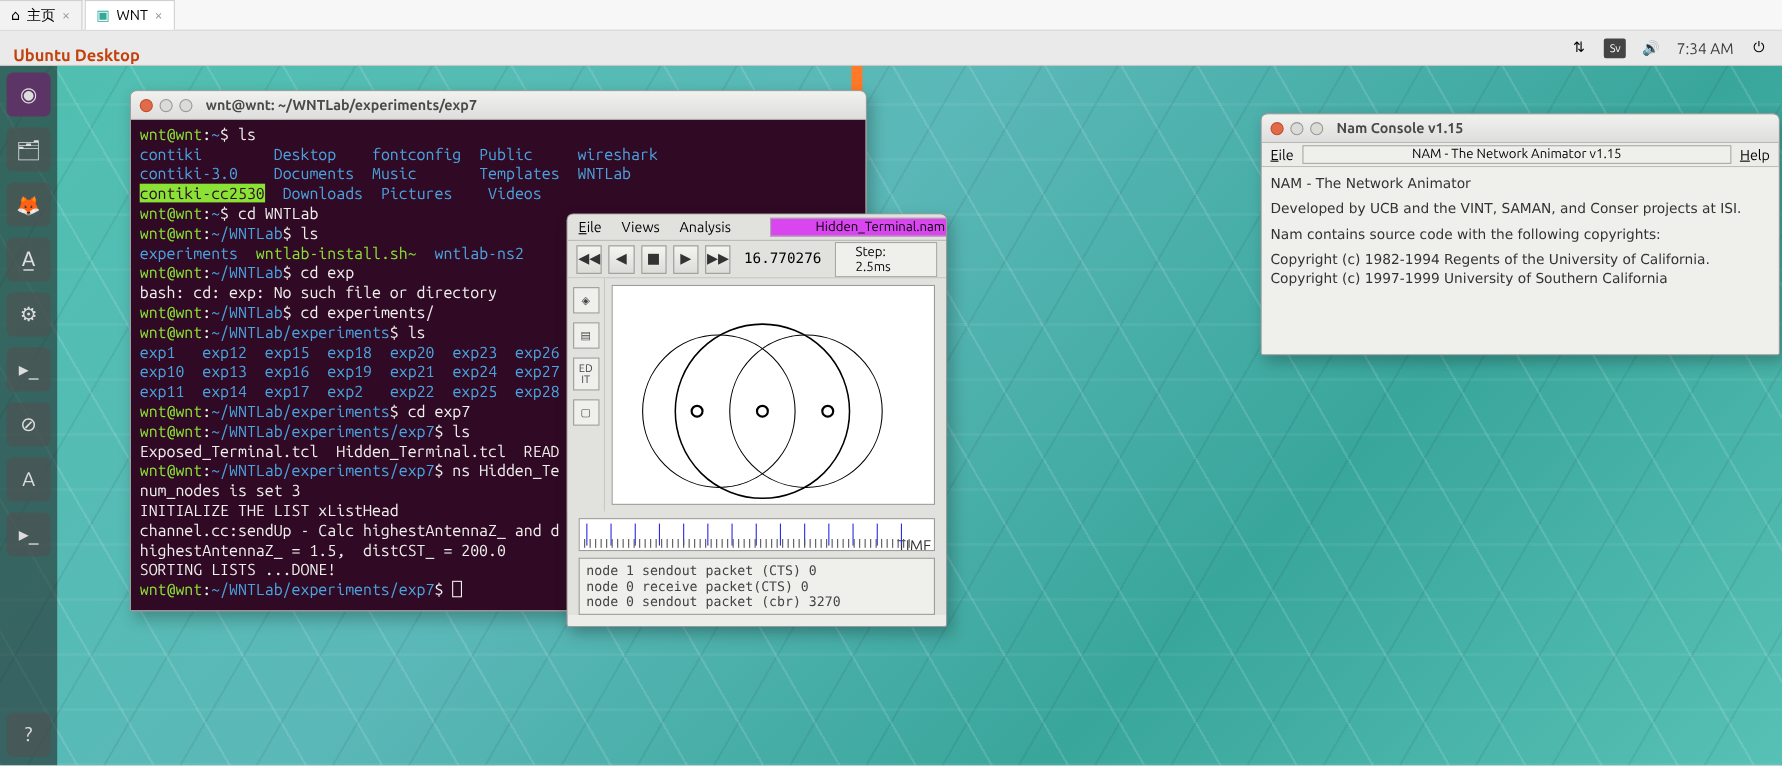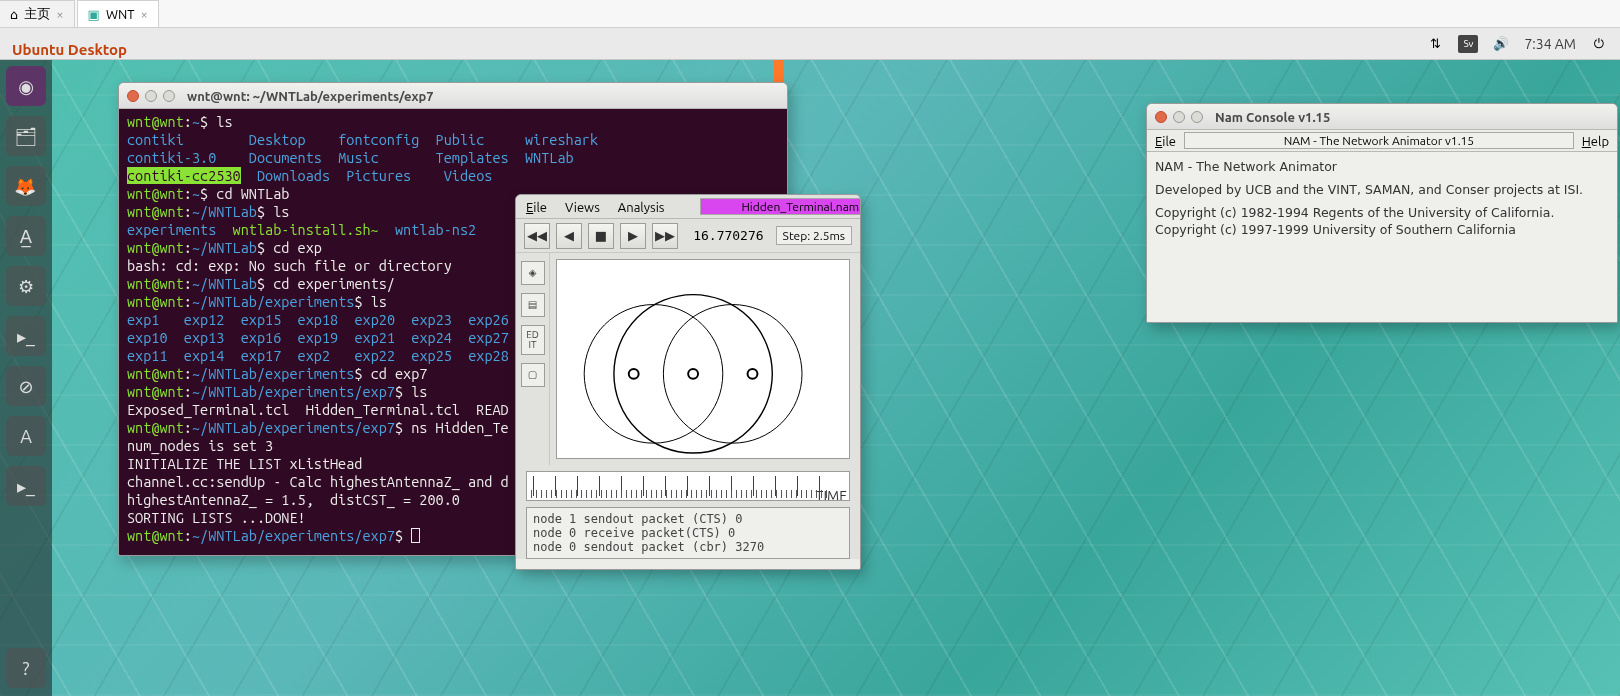--- a/index.html
+++ b/index.html
@@ -54,21 +54,21 @@
   .terminal-body .cursor { display:inline-block; width:9px; height:15px; border:1px solid #eeeeec; vertical-align:-2px;}
 
   
   .nam-body { background:#e1e1de; }
   .nam-menu { height:24px; display:flex; align-items:center; gap:18px; padding:0 10px; border-bottom:1px solid #b8b8b4; font-size:13px;}
   .nam-menu .spacer { flex:1; }
   .nam-menu .filebox { border:1px solid #a8a8a4; padding:1px 40px; font-size:12px; background:#d946ef;}
   .nam-toolbar { height:34px; display:flex; align-items:center; padding:4px 8px; gap:6px; border-bottom:1px solid #c8c8c4;}
   .nam-toolbar .btn { width:26px; height:26px; border:1px solid #9c9c98; background:linear-gradient(#f4f4f0,#dcdcd8); display:flex; align-items:center; justify-content:center; font-size:13px; color:#333;}
   .nam-toolbar .time { margin-left:auto; font-family:monospace; font-size:13px; padding:0 6px;}
-  .nam-toolbar .step { border:1px solid #a8a8a4; background:#efefec; font-size:12px; padding:2px 6px;}
+  .nam-toolbar .step { border:1px solid #a8a8a4; background:#efefec; font-size:12px; padding:2px 18px;}
   .nam-main { display:flex; }
   .nam-sidebar { width:34px; background:#e1e1de; border-right:1px solid #c8c8c4; display:flex; flex-direction:column; align-items:center; gap:8px; padding-top:8px;}
   .nam-sidebar .sbtn { width:24px; height:24px; border:1px solid #9c9c98; background:#efefec; font-size:10px; display:flex; align-items:center; justify-content:center; color:#444; text-align:center; line-height:1;}
   .nam-canvas-wrap { flex:1; padding:6px 10px 6px 6px; }
   .nam-canvas { width:100%; height:200px; background:#ffffff; border:1px solid #9c9c98; position:relative;}
   .nam-timeline { margin:6px 10px; height:30px; background:#ffffff; border:1px solid #9c9c98; position:relative; overflow:hidden;}
   .nam-timeline .tick { position:absolute; top:4px; bottom:4px; width:1px; background:#2a2ae8;}
   .nam-timeline .mark { position:absolute; top:4px; bottom:4px; width:2px; background:#333;}
   .nam-timeline .label { position:absolute; right:2px; top:16px; font-size:14px; color:#333;}
   .nam-log { margin:4px 10px 10px; border:1px solid #9c9c98; background:#efefec; padding:4px 6px; font-family:monospace; font-size:12px; line-height:14px; color:#444;}
@@ -302,19 +302,20 @@
       <span class="title">Nam Console v1.15</span>
     </div>
     <div class="con-bar">
       <span><u class="acc">E</u>ile</span>
       <div class="field">NAM - The Network Animator v1.15</div>
       <span><u class="acc">H</u>elp</span>
     </div>
     <div class="con-body">
       <div style="margin-bottom:6px;">NAM - The Network Animator</div>
       <div style="margin-bottom:6px;">Developed by UCB and the VINT, SAMAN, and Conser projects at ISI.</div>
+      <div style="margin-bottom:6px;">Nam contains source code with the following copyrights:</div>
       <div>Copyright (c) 1982-1994 Regents of the University of California.</div>
       <div>Copyright (c) 1997-1999 University of Southern California</div>
     </div>
   </div>
 
 
 </div>
 
 </body></html>

